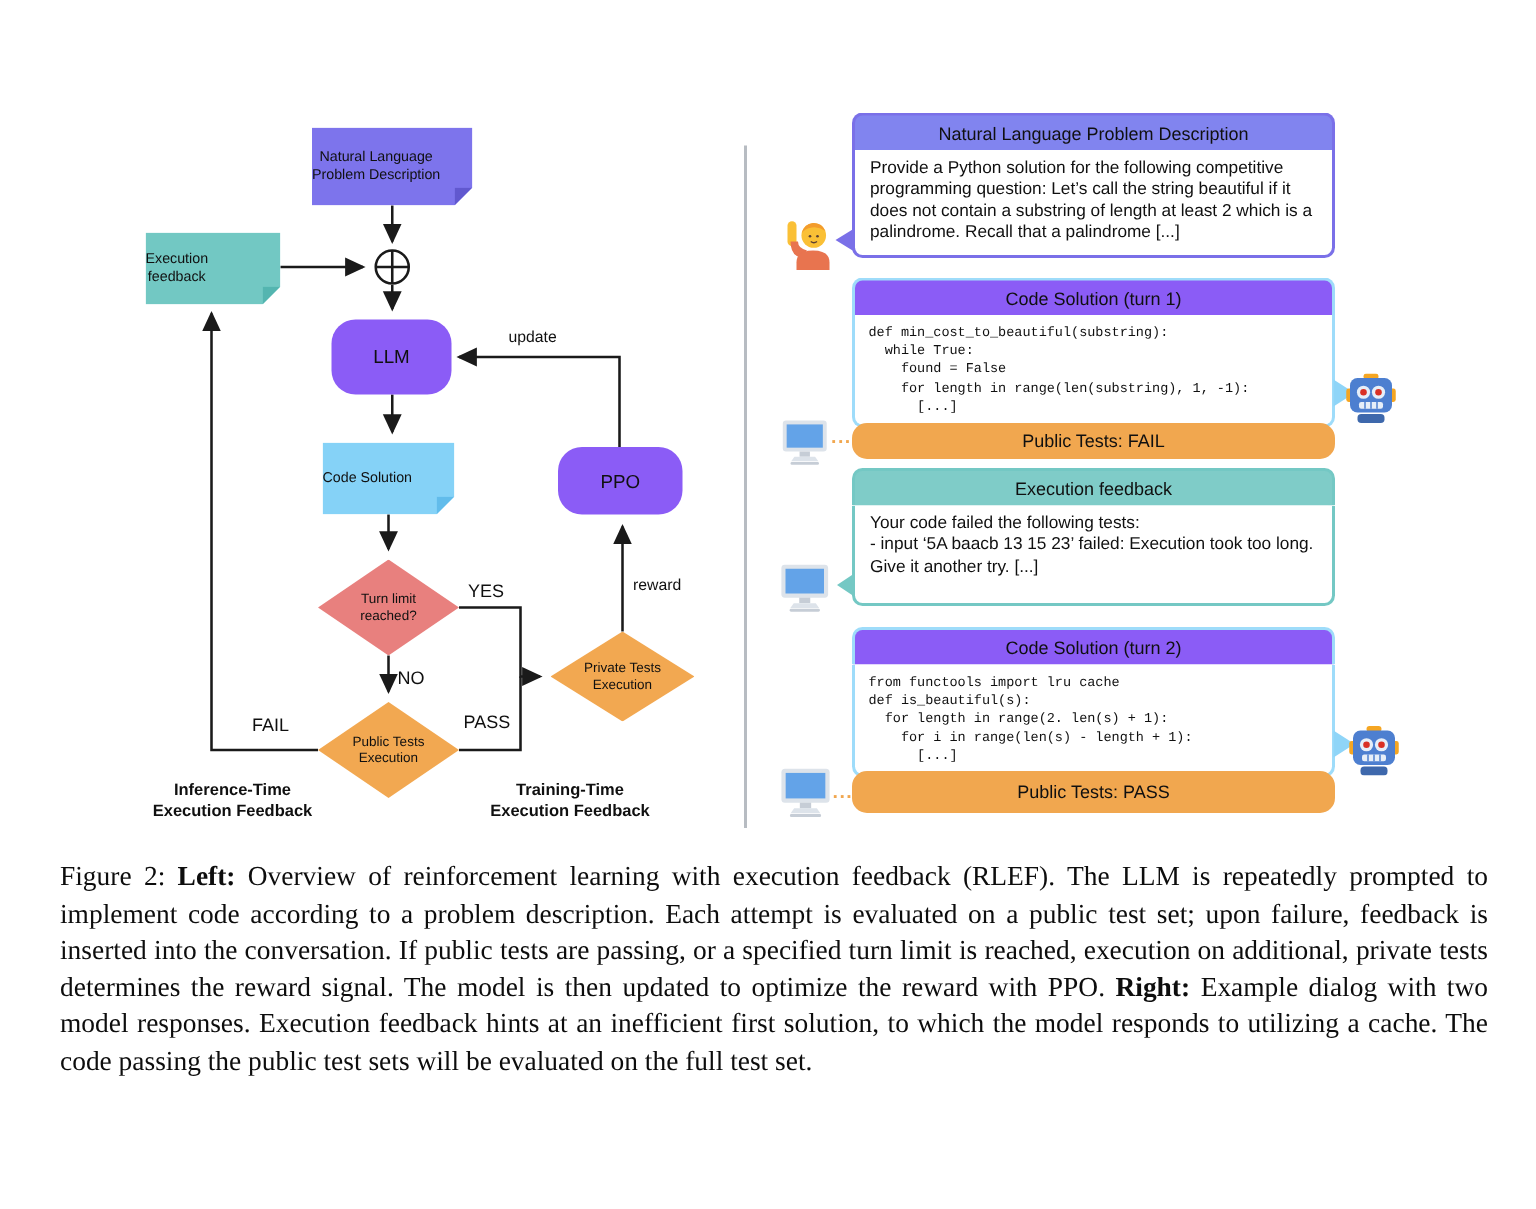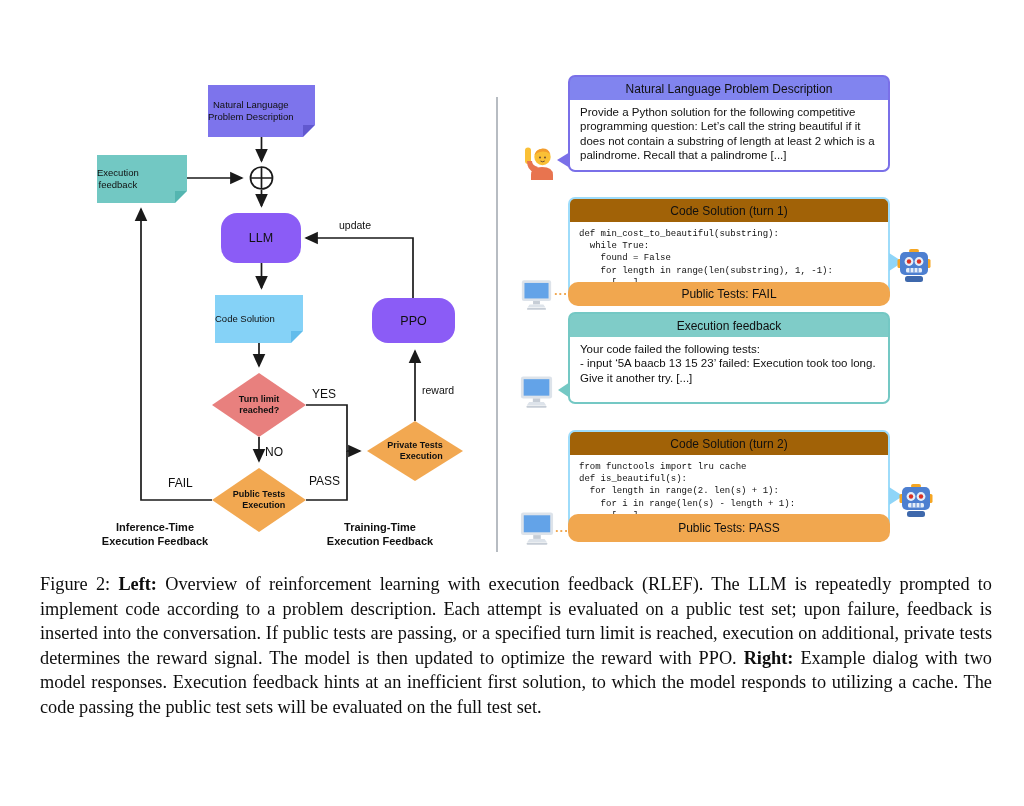--- a/index.html
+++ b/index.html
@@ -16,40 +16,40 @@
         clip-path:polygon(0 0,100% 0,0 100%);}
   .note-purple{background:#7d74ec;}
   .fold-purple{background:#6158cf;}
   .note-teal{background:#72c8c3;}
   .fold-teal{background:#54b5b0;}
   .note-blue{background:#85d2f7;}
   .fold-blue{background:#62bceb;}
   .roundbox{position:absolute;display:flex;align-items:center;justify-content:center;
         background:#8b5cf6;border-radius:16px;font-size:12.5px;color:#101010;}
   .diamond{position:absolute;display:flex;align-items:center;justify-content:center;
-        text-align:right;font-size:9px;line-height:11.5px;color:#101010;
-        clip-path:polygon(50% 0,100% 50%,50% 100%,0 50%);font-weight:bold;}
+        text-align:center;font-size:9px;line-height:11.5px;color:#101010;
+        clip-path:polygon(50% 0,100% 50%,50% 100%,0 50%);}
   .d-red{background:#e8807e;}
   .d-orange{background:#f2a851;}
   .edge-label{position:absolute;font-size:12px;color:#101010;}
   .edge-label.small{font-size:10.5px;}
   .flow-caption{position:absolute;font-size:11px;font-weight:bold;text-align:center;
         line-height:13.5px;color:#101010;}
   .divider{position:absolute;background:#b7bcc2;}
   
   .bubble{position:absolute;width:322px;}
   .bubble .hd{display:flex;align-items:center;justify-content:center;height:23px;
         border-radius:7px 7px 0 0;font-size:12px;font-weight:500;color:#101010;}
   .bubble .bd{background:#fff;border-radius:0 0 7px 7px;padding:5px 10px;
         font-size:11.5px;line-height:14.3px;color:#101010;}
   .bubble .code{font-family:"Liberation Mono","DejaVu Sans Mono",monospace;
         font-size:9px;line-height:12.2px;white-space:pre;padding:6px 9px;}
   .bub-purple .hd{background:#8184ef;border:2px solid #7a70e8;border-bottom:none;}
   .bub-purple .bd{border:2px solid #7a70e8;border-top:none;}
-  .bub-blue .hd{background:#a16207;border:2px solid #9edcfa;border-bottom:none;margin-top:12px;}
+  .bub-blue .hd{background:#8b5cf6;border:2px solid #9edcfa;border-bottom:none;}
   .bub-blue .bd{border:2px solid #9edcfa;border-top:none;}
   .bub-teal .hd{background:#7fccc8;border:2px solid #74c8c4;border-bottom:none;}
   .bub-teal .bd{border:2px solid #74c8c4;border-top:none;}
   .orange-bar{position:absolute;width:322px;display:flex;flex-direction:column;
         align-items:center;justify-content:center;background:#f1a74f;border-radius:10px;
         font-size:12px;font-weight:500;color:#101010;line-height:14.5px;}
   .tail{position:absolute;width:0;height:0;}
   .tail-left-purple{border-top:8px solid transparent;border-bottom:8px solid transparent;
         border-right:13px solid #7a70e8;}
   .tail-left-teal{border-top:8px solid transparent;border-bottom:8px solid transparent;

